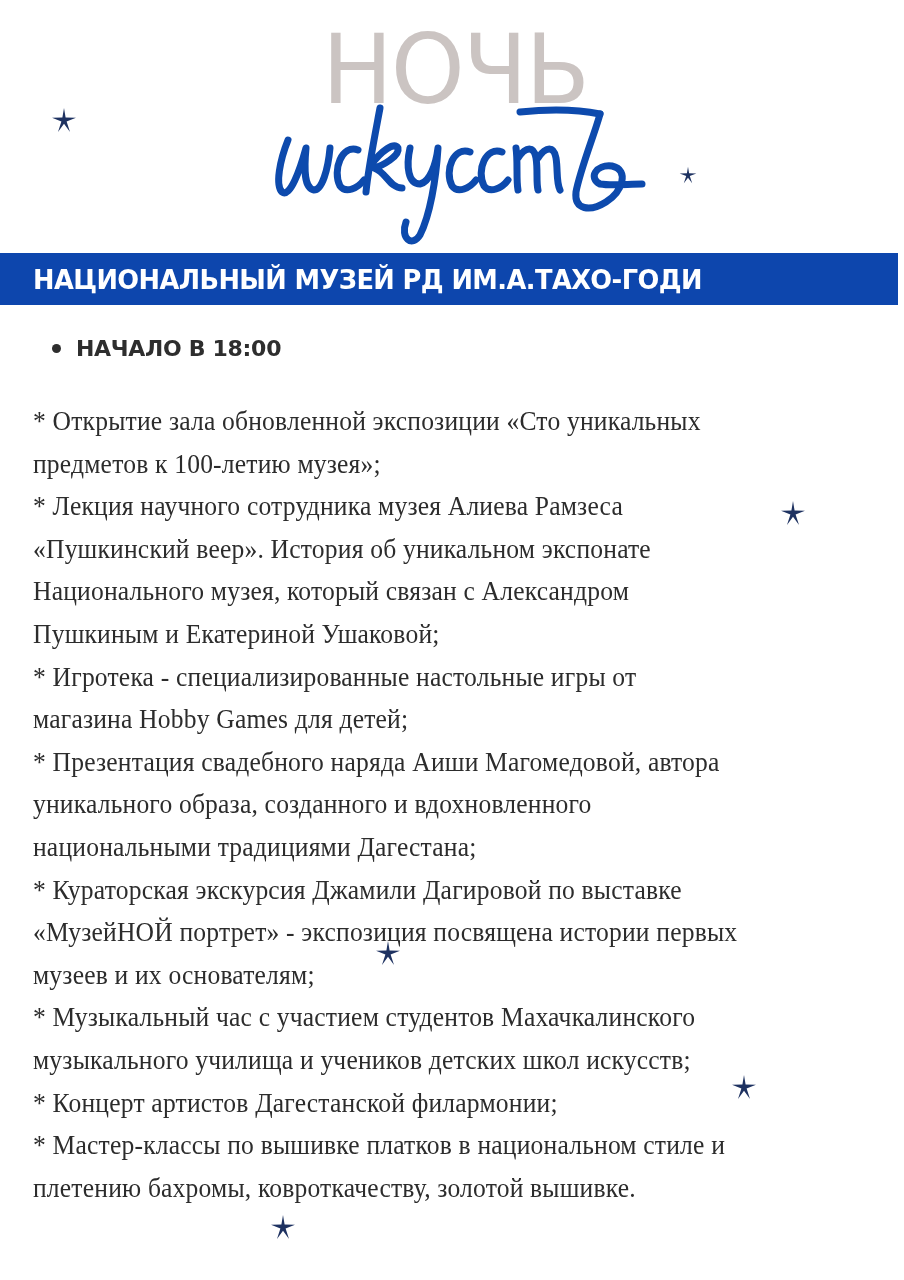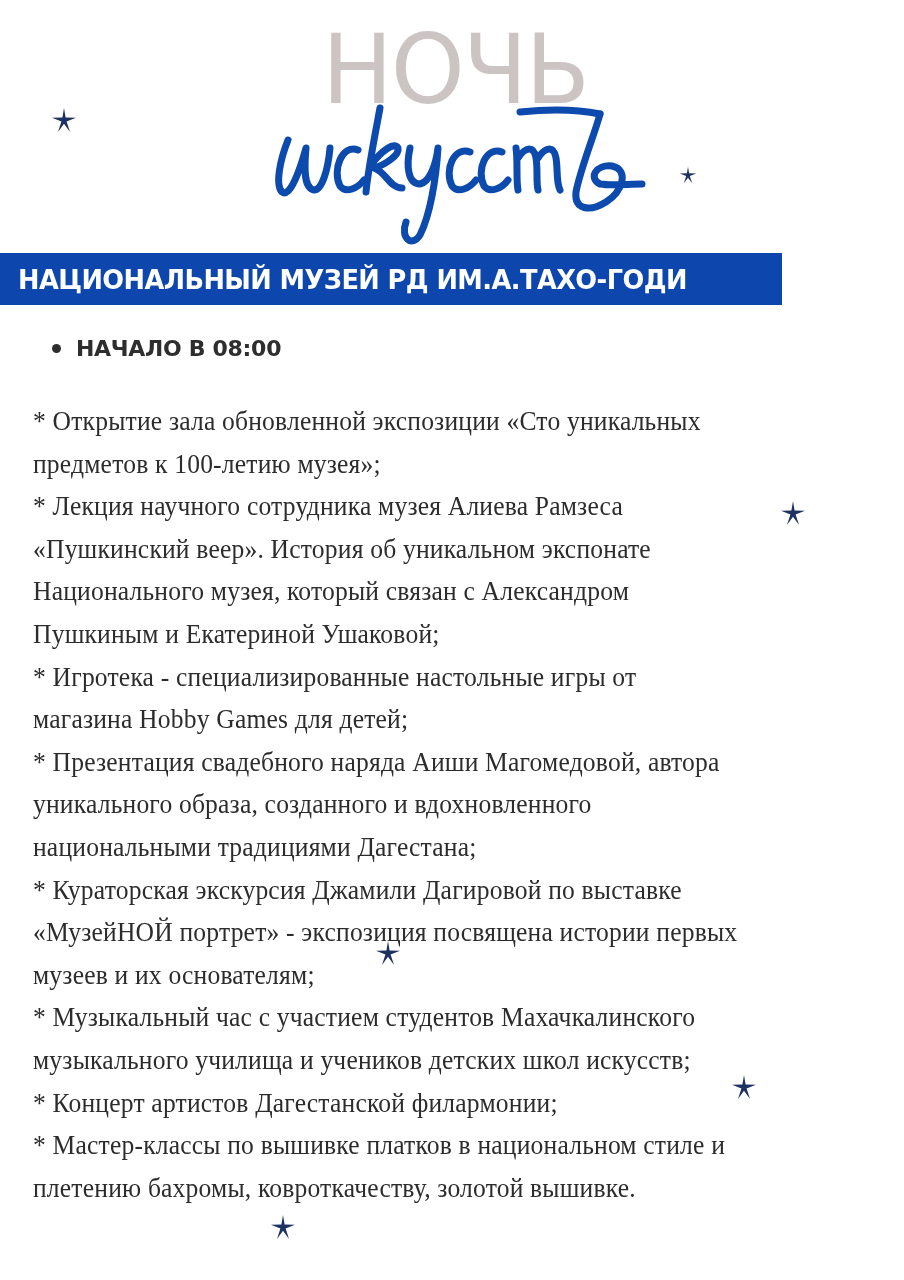--- a/index.html
+++ b/index.html
@@ -32,24 +32,24 @@
       font-family: "DejaVu Serif", serif;
       font-style: italic;
       font-size: 100px;
       color: #0d4aad;
       opacity: 0;
     }
 
     .banner {
       position: absolute;
       left: 0; top: 253px;
-      width: 782px; height: 52px;
+      width: 898px; height: 52px;
       background: #0d46ad;
       display: flex; align-items: center;
-      padding-left: 18px;
+      padding-left: 33px;
     }
     .banner-title {
       font-family: "DejaVu Sans", sans-serif;
       font-weight: bold;
       font-size: 27px;
       color: #ffffff;
       letter-spacing: -0.6px;
       white-space: nowrap;
       transform: scaleX(0.95);
       transform-origin: left center;
@@ -120,21 +120,21 @@
   <path d="M330 14 C 326 30, 310 70, 306 92 C 304 110, 320 112, 336 102 C 352 92, 360 70, 342 66 C 326 64, 318 78, 330 84 C 342 86, 358 84, 372 84"></path>
 </svg>
 <div class="logo-script-text">искусств</div>
 
 <div class="banner">
   <span class="banner-title">НАЦИОНАЛЬНЫЙ МУЗЕЙ РД ИМ.А.ТАХО-ГОДИ</span>
 </div>
 
 <div class="start-line">
   <span class="bullet-dot"></span>
-  <span class="start-text">НАЧАЛО В 08:00</span>
+  <span class="start-text">НАЧАЛО В 18:00</span>
 </div>
 
 <div class="program">
   <div class="program-line">* Открытие зала обновленной экспозиции «Сто уникальных</div>
   <div class="program-line">предметов к 100-летию музея»;</div>
   <div class="program-line">* Лекция научного сотрудника музея Алиева Рамзеса</div>
   <div class="program-line">«Пушкинский веер». История об уникальном экспонате</div>
   <div class="program-line">Национального музея, который связан с Александром</div>
   <div class="program-line">Пушкиным и Екатериной Ушаковой;</div>
   <div class="program-line">* Игротека - специализированные настольные игры от</div>

